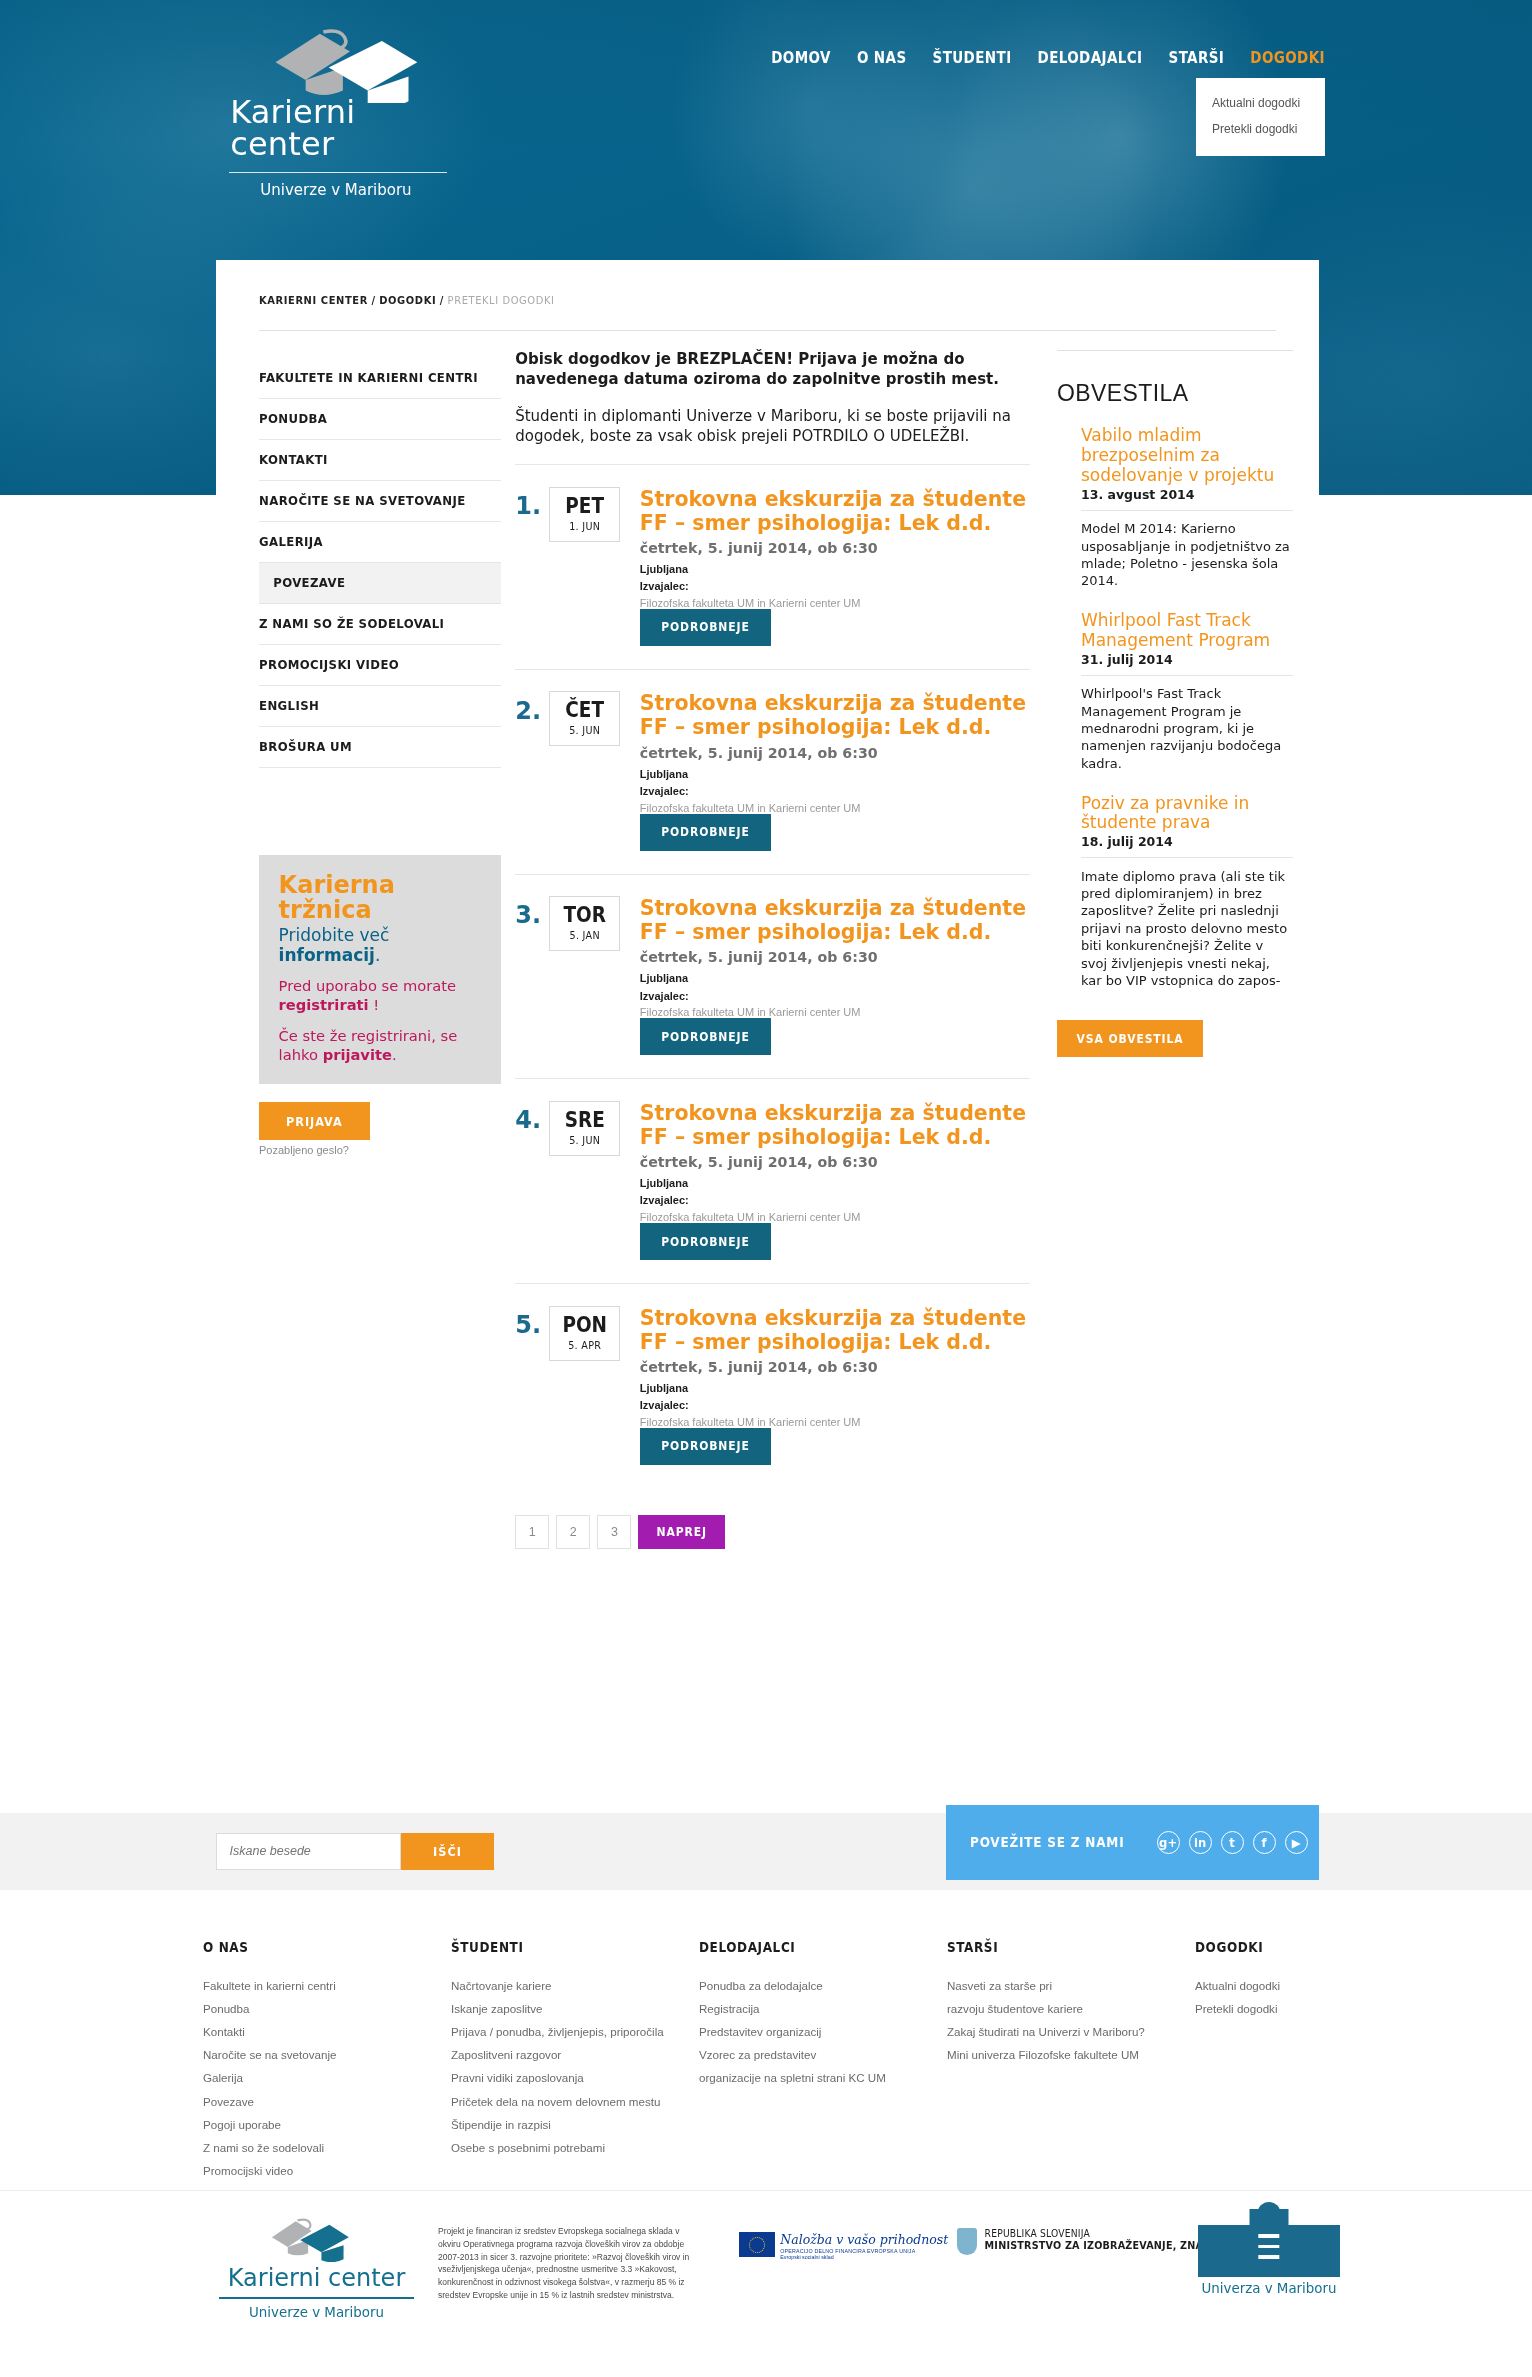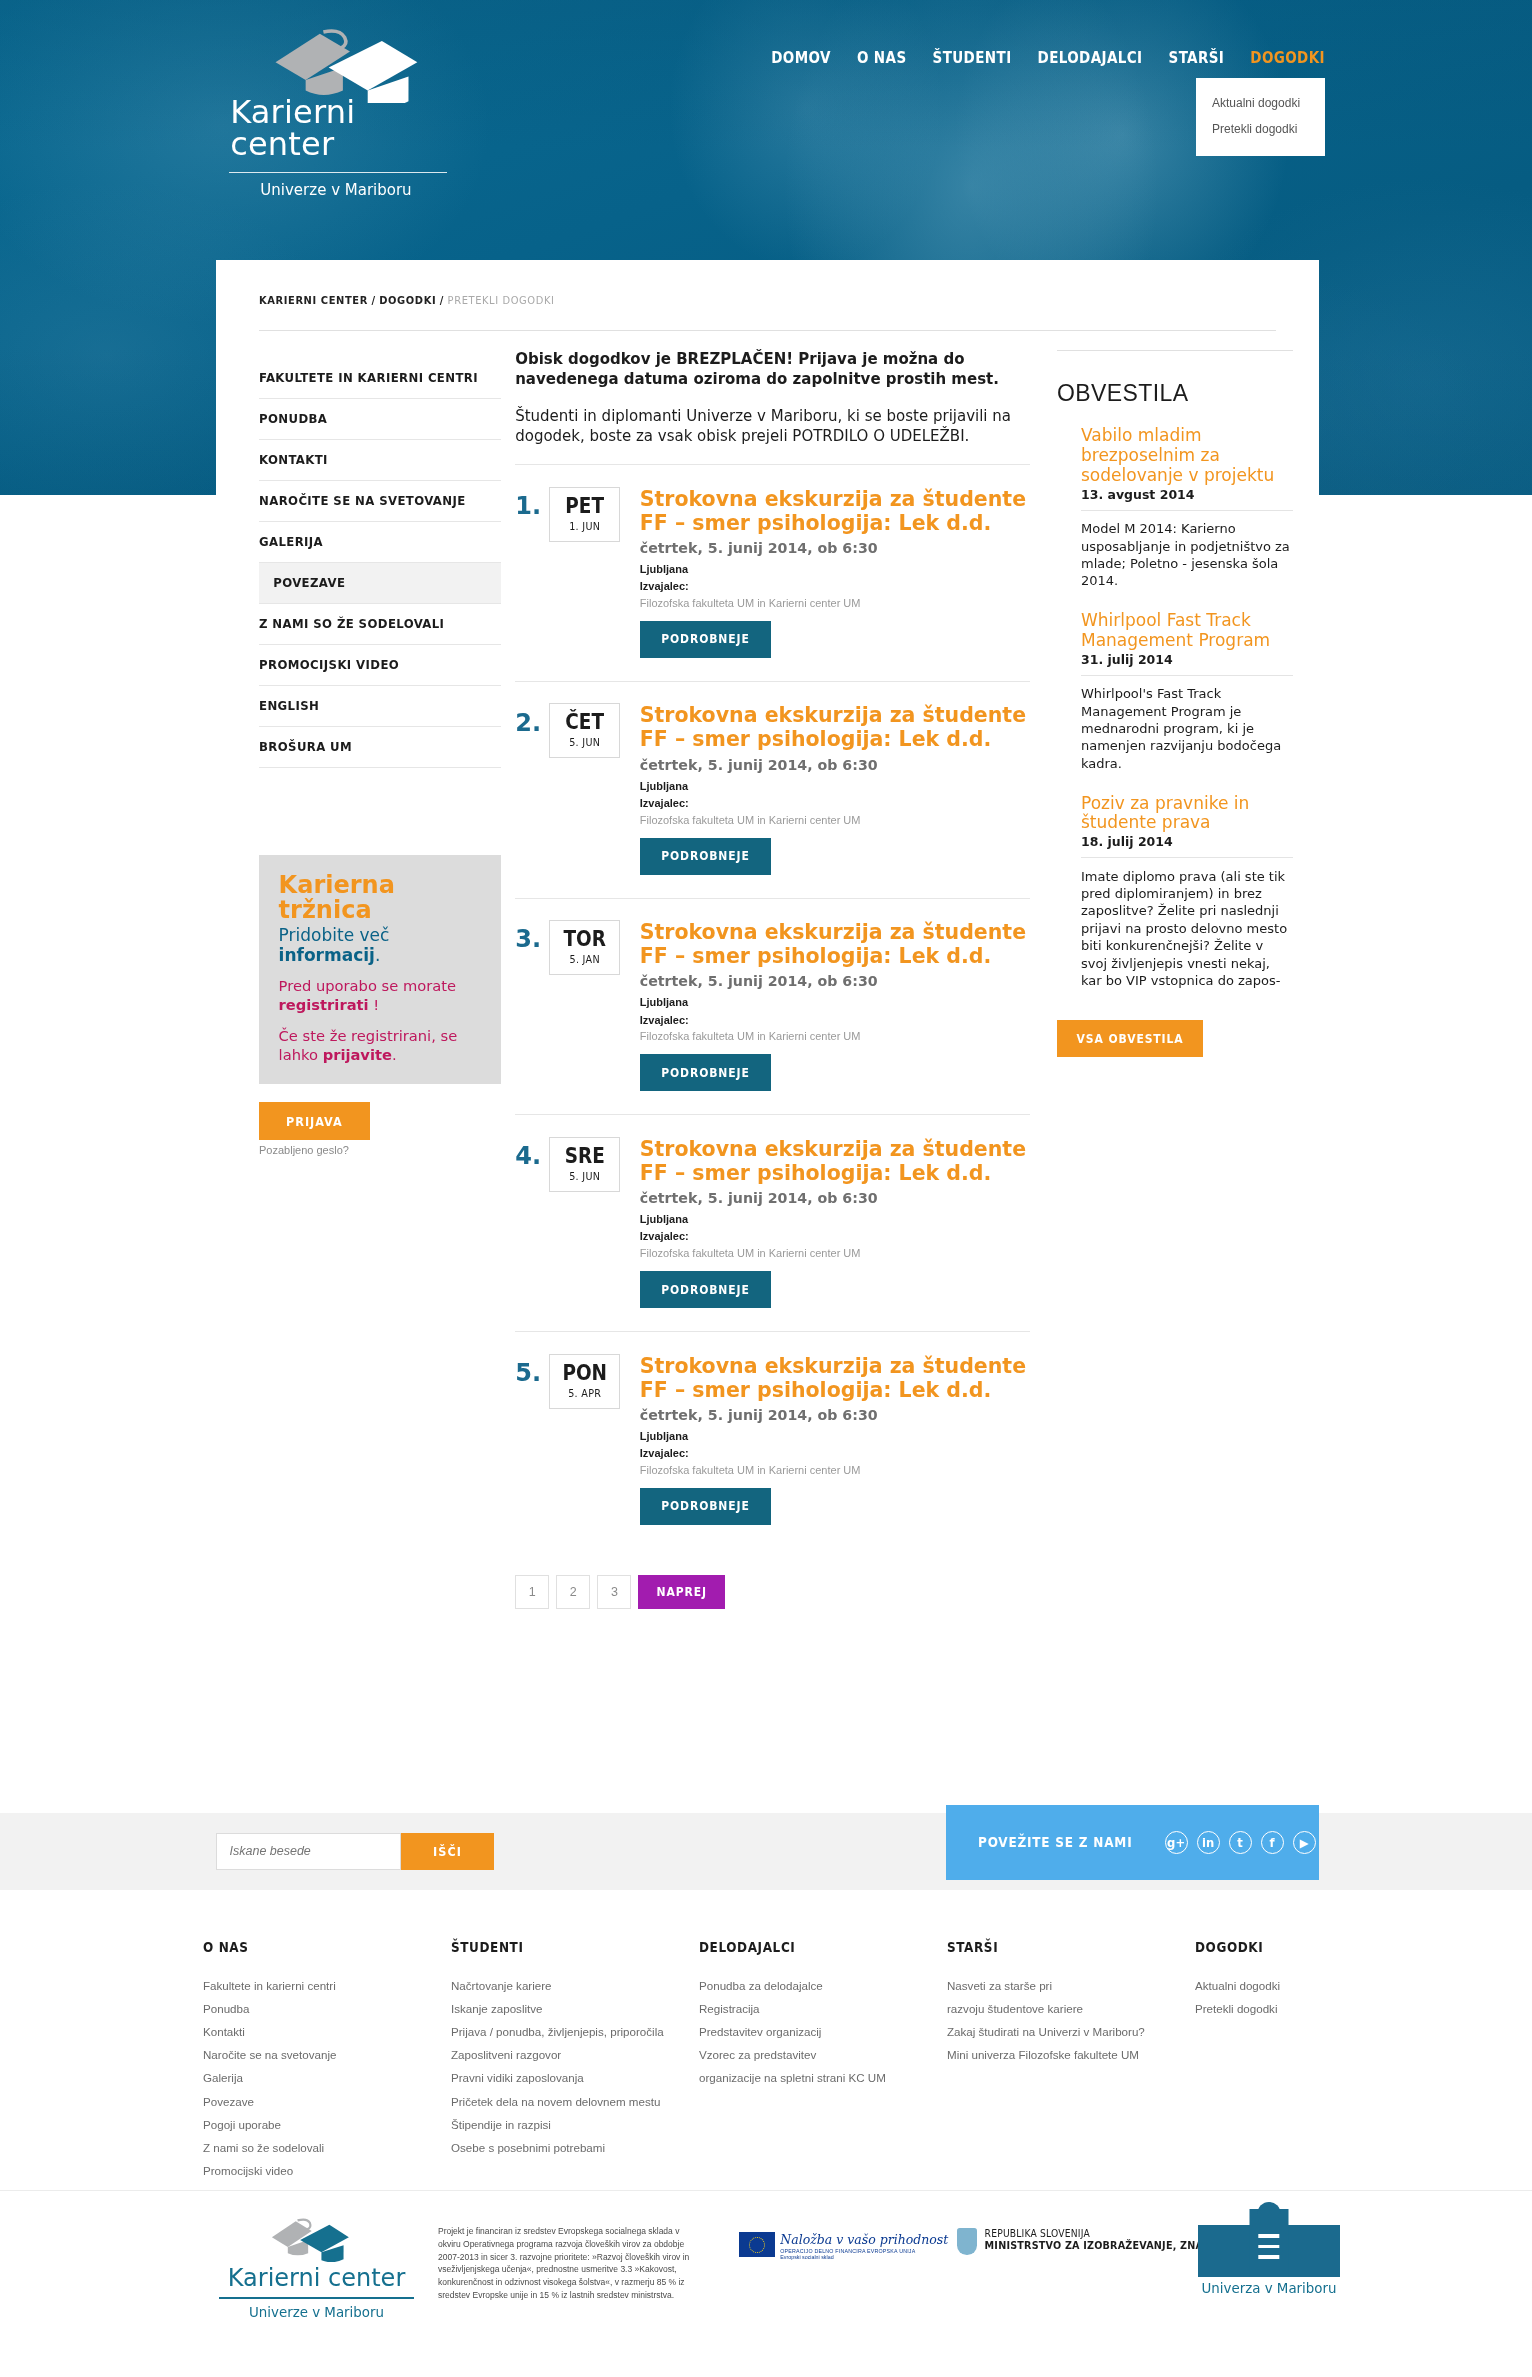--- a/index.html
+++ b/index.html
@@ -134,21 +134,21 @@
   .ev-body { flex: 1; }
   .ev-title {
     color: #f2951f; font-size: 20.5px; font-weight: 700; line-height: 1.17;
     font-family: "DejaVu Sans", sans-serif; text-decoration: none; display: block;
   }
   .ev-when { color: #6f6f6f; font-size: 14.2px; font-weight: 700; font-family: "DejaVu Sans", sans-serif; margin-top: 5.3px; }
   .ev-place { color: #1c1c1c; font-size: 11px; font-weight: 700; margin-top: 7.1px; }
   .ev-lbl { color: #1c1c1c; font-size: 11px; font-weight: 700; margin-top: 5.3px; }
   .ev-org { color: #9a9a9a; font-size: 11px; margin-top: 4.5px; }
   .btn-detail {
-    display: inline-block; margin-top: 12px; background: #13657f; color: #fff;
+    display: inline-block; margin-top: 0; background: #13657f; color: #fff;
     font-size: 12px; font-weight: 700; letter-spacing: 0.9px; padding: 11.6px 21.4px;
     font-family: "DejaVu Sans Condensed","Liberation Sans", sans-serif;
     text-decoration: none; border: 0; cursor: pointer;
   }
 
   
   .pager { display: flex; gap: 7.1px; padding: 27px 0 45px 0; }
   .pg {
     width: 34px; height: 34px; border: 0.9px solid #e0e0e0; background: #fff; color: #8a8a8a;
     display: flex; align-items: center; justify-content: center; font-size: 12.5px;
@@ -193,21 +193,21 @@
     padding: 0 12.5px; font-size: 12.5px; font-style: italic; color: #8a8a8a;
     font-family: "Liberation Sans", sans-serif;
   }
   .search-btn {
     width: 93px; height: 37px; background: #f2951f; color: #fff; border: 0; cursor: pointer;
     font-size: 12.5px; font-weight: 700; letter-spacing: 1.1px;
     font-family: "DejaVu Sans Condensed","Liberation Sans", sans-serif;
   }
   .socialbox {
     position: absolute; left: 946px; top: 1805px; width: 373px; height: 75px;
-    background: #4fadeb; display: flex; align-items: center; padding-left: 32px; gap: 18px;
+    background: #4fadeb; display: flex; align-items: center; padding-left: 24px; gap: 18px;
   }
   .social-label {
     color: #fff; font-size: 13.4px; font-weight: 700; letter-spacing: 0.8px;
     font-family: "DejaVu Sans Condensed","Liberation Sans", sans-serif;
   }
   .social-icons { display: flex; gap: 9px; margin-left: 14.2px; }
   .sic {
     width: 23px; height: 23px; border: 1.4px solid #fff; border-radius: 50%;
     display: flex; align-items: center; justify-content: center;
     color: #fff; font-size: 11.6px; font-weight: 700; text-decoration: none;

